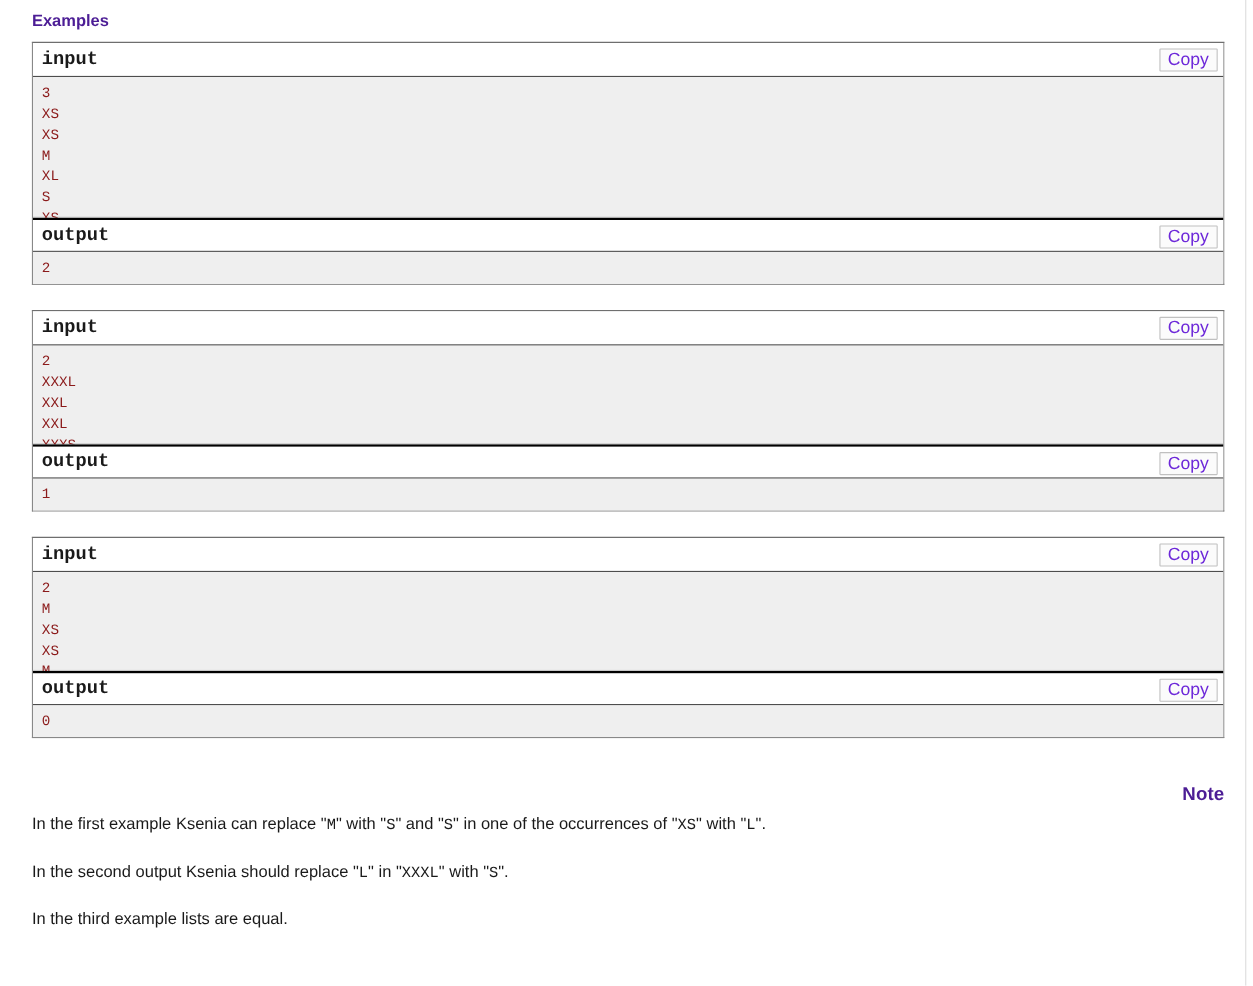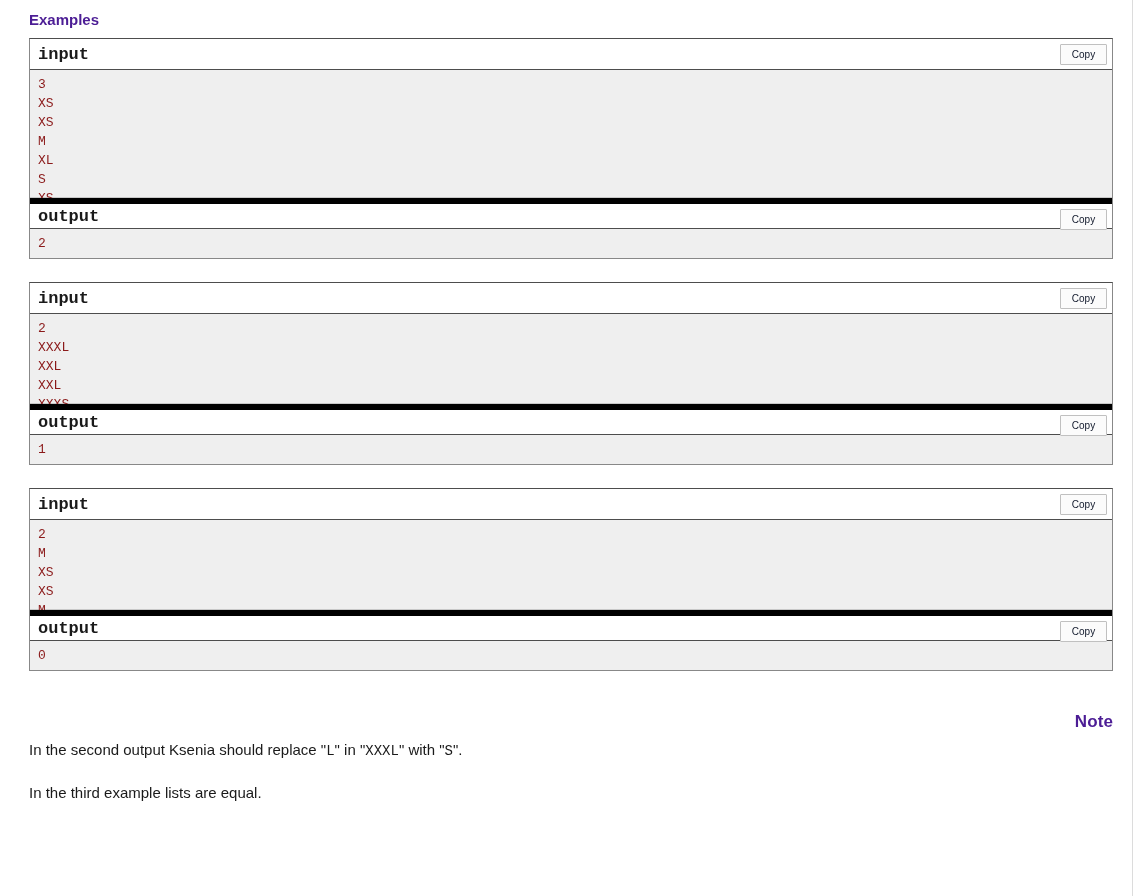--- a/index.html
+++ b/index.html
@@ -75,21 +75,21 @@
     position: relative;
     background: #ffffff;
     height: 31px;
     box-sizing: border-box;
     border-bottom: 1px solid #4d4d4d;
     padding: 0 0 0 8px;
     display: flex;
     align-items: center;
   }
   .io-title.second {
-    border-top: 6px solid #000000;
+    border-top: 2px solid #000000;
   }
   .io-title-text {
     font-family: "Liberation Mono", monospace;
     font-size: 17px;
     font-weight: bold;
     color: #1a1a1a;
     line-height: 21px;
     letter-spacing: 0px;
   }
 
@@ -98,22 +98,22 @@
     right: 5px;
     top: 5px;
     height: 21px;
     min-width: 47px;
     padding: 0 7px;
     box-sizing: border-box;
     background: #fbfbfb;
     border: 1px solid #c0c0c0;
     border-radius: 1px;
     font-family: "Liberation Sans", sans-serif;
-    font-size: 10px;
-    color: #0f172a;
+    font-size: 16px;
+    color: #6d28d9;
     line-height: 19px;
     text-align: center;
     cursor: pointer;
     white-space: nowrap;
     margin-left: 35px;
   }
 
   .io-content {
     background: #efefef;
     border-bottom: 1px solid #c8c8c8;
@@ -240,20 +240,21 @@
         <div class="io-content h-out last">
           <pre>0</pre>
         </div>
       </div>
 
     </div>
 
     <div class="section-title note">Note</div>
 
     <div class="note-body">
+        <p><span>In the first example Ksenia can replace "</span><span class="mono">M</span><span>" with "</span><span class="mono">S</span><span>" and "</span><span class="mono">S</span><span>" in one of the occurrences of "</span><span class="mono">XS</span><span>" with "</span><span class="mono">L</span><span>".</span></p>
         <p><span>In the second output Ksenia should replace "</span><span class="mono">L</span><span>" in "</span><span class="mono">XXXL</span><span>" with "</span><span class="mono">S</span><span>".</span></p>
         <p><span>In the third example lists are equal.</span></p>
       </div>
 
   </div>
 
   <div class="scroll-hairline"></div>
 </div>
 
 </body></html>

